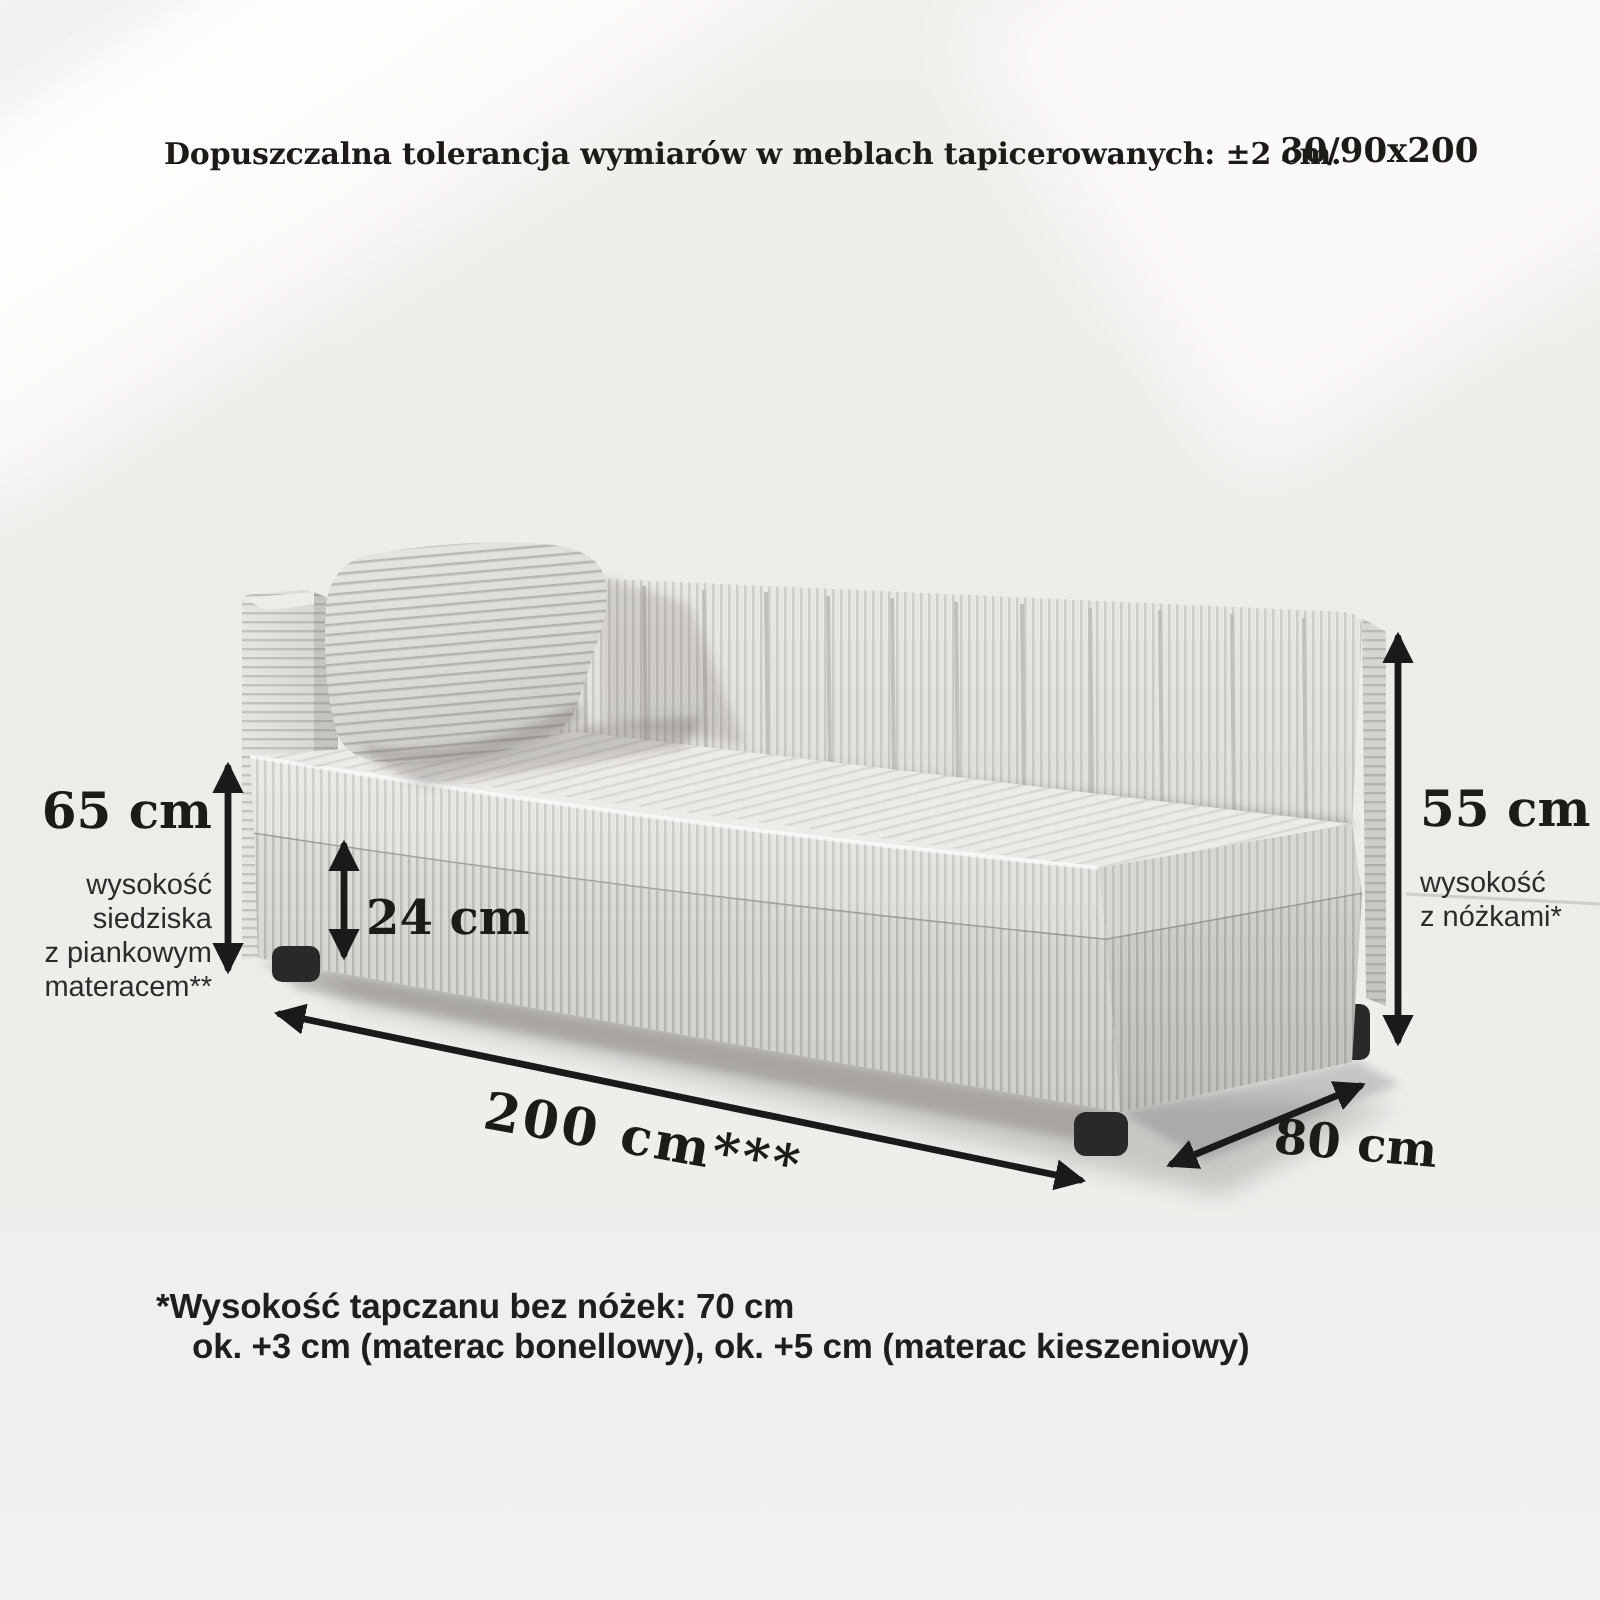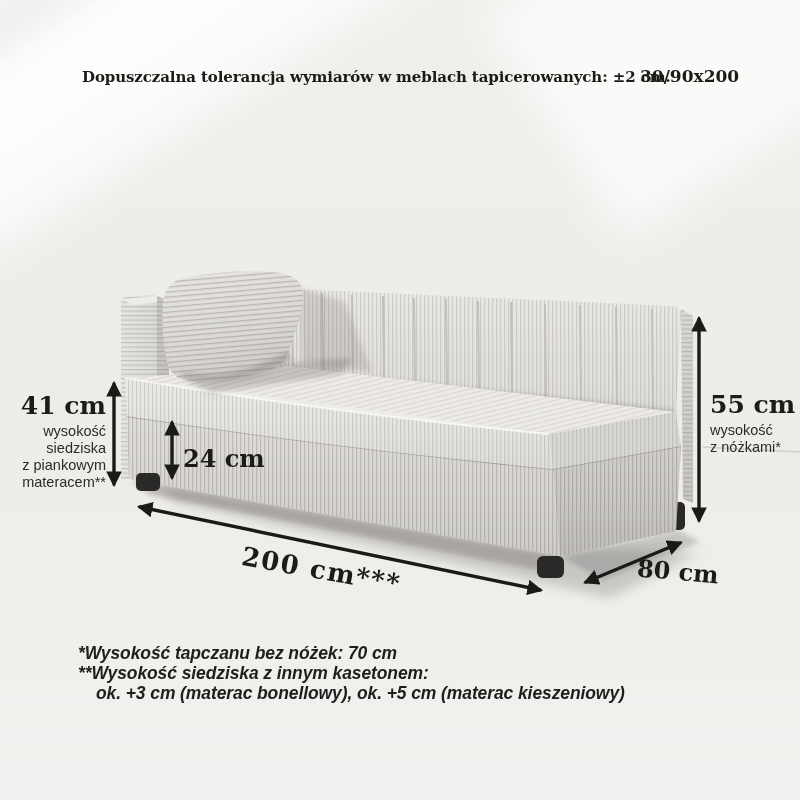--- a/index.html
+++ b/index.html
@@ -18,34 +18,34 @@
   .s4{left:-80px;top:40px;width:560px;height:60px;transform:rotate(-33deg);transform-origin:left top;
       background:rgba(120,114,105,0.07);filter:blur(12px);}
   .scene{position:absolute;left:0;top:0;width:800px;height:800px;}
 
   .serif{font-family:"DejaVu Serif","Liberation Serif",serif;font-weight:700;color:#1d1b18;}
   .tolerance{position:absolute;left:82px;top:68px;font-size:15px;letter-spacing:-0.1px;text-align:right;}
   .variant{position:absolute;left:640px;top:66px;font-size:17px;}
 
   .dim{position:absolute;}
   .dim-value{font-family:"DejaVu Serif","Liberation Serif",serif;font-weight:700;color:#1d1b18;line-height:1.05;}
-  .dim-caption{font-size:14.5px;line-height:17px;font-weight:500;color:#2c2b29;white-space:pre-line;margin-top:4px;}
+  .dim-caption{font-size:14.5px;line-height:17px;font-weight:500;color:#2c2b29;white-space:pre-line;margin-top:16px;}
   .dim41{left:10px;top:393px;width:96px;text-align:right;}
   .dim41 .dim-value{font-size:25px;}
   .dim24{left:183px;top:446px;}
   .dim24 .dim-value{font-size:24px;}
   .dim74{left:710px;top:392px;width:86px;text-align:left;}
   .dim74 .dim-value{font-size:25px;}
   .dim200{left:242px;top:543px;transform:rotate(10deg);transform-origin:left center;}
   .dim200 .dim-value{font-size:26px;letter-spacing:1.5px;}
   .dim80{left:637px;top:559px;transform:rotate(5deg);}
   .dim80 .dim-value{font-size:24px;}
 
   .footnotes{position:absolute;left:78px;top:643px;color:#1f1e1c;font-size:17.5px;line-height:20px;font-weight:600;letter-spacing:-0.1px;}
-  .fn{white-space:nowrap;font-style:italic;}
+  .fn{white-space:nowrap;}
   .fn-indent{padding-left:18px;}
 </style>
 </head>
 <body>
 
 <div class="canvas">
 
   <div class="streak s1"></div>
   <div class="streak s4"></div>
   <div class="streak s2"></div>
@@ -185,21 +185,21 @@
       <line x1="699" y1="319" x2="699" y2="520" marker-start="url(#ah)" marker-end="url(#ah)"></line>
       <line x1="140" y1="507" x2="540" y2="590" marker-start="url(#ah)" marker-end="url(#ah)"></line>
       <line x1="586" y1="582" x2="680" y2="543" marker-start="url(#ah)" marker-end="url(#ah)"></line>
     </g>
   </svg>
 
   <div class="tolerance serif">Dopuszczalna tolerancja wymiarów w meblach tapicerowanych: ±2 cm.</div>
   <div class="variant serif">30/90x200</div>
 
   <div class="dim dim41">
-    <div class="dim-value">41 cm</div>
+    <div class="dim-value">65 cm</div>
     <div class="dim-caption">wysokość
 siedziska
 z piankowym
 materacem**</div>
   </div>
 
   <div class="dim dim24">
     <div class="dim-value">24 cm</div>
   </div>
 
@@ -212,17 +212,16 @@
   <div class="dim dim200">
     <div class="dim-value">200 cm***</div>
   </div>
 
   <div class="dim dim80">
     <div class="dim-value">80 cm</div>
   </div>
 
   <div class="footnotes">
     <div class="fn">*Wysokość tapczanu bez nóżek: 70 cm</div>
-    <div class="fn">**Wysokość siedziska z innym kasetonem:</div>
     <div class="fn fn-indent">ok. +3 cm (materac bonellowy), ok. +5 cm (materac kieszeniowy)</div>
   </div>
 
 </div>
 
 </body></html>

